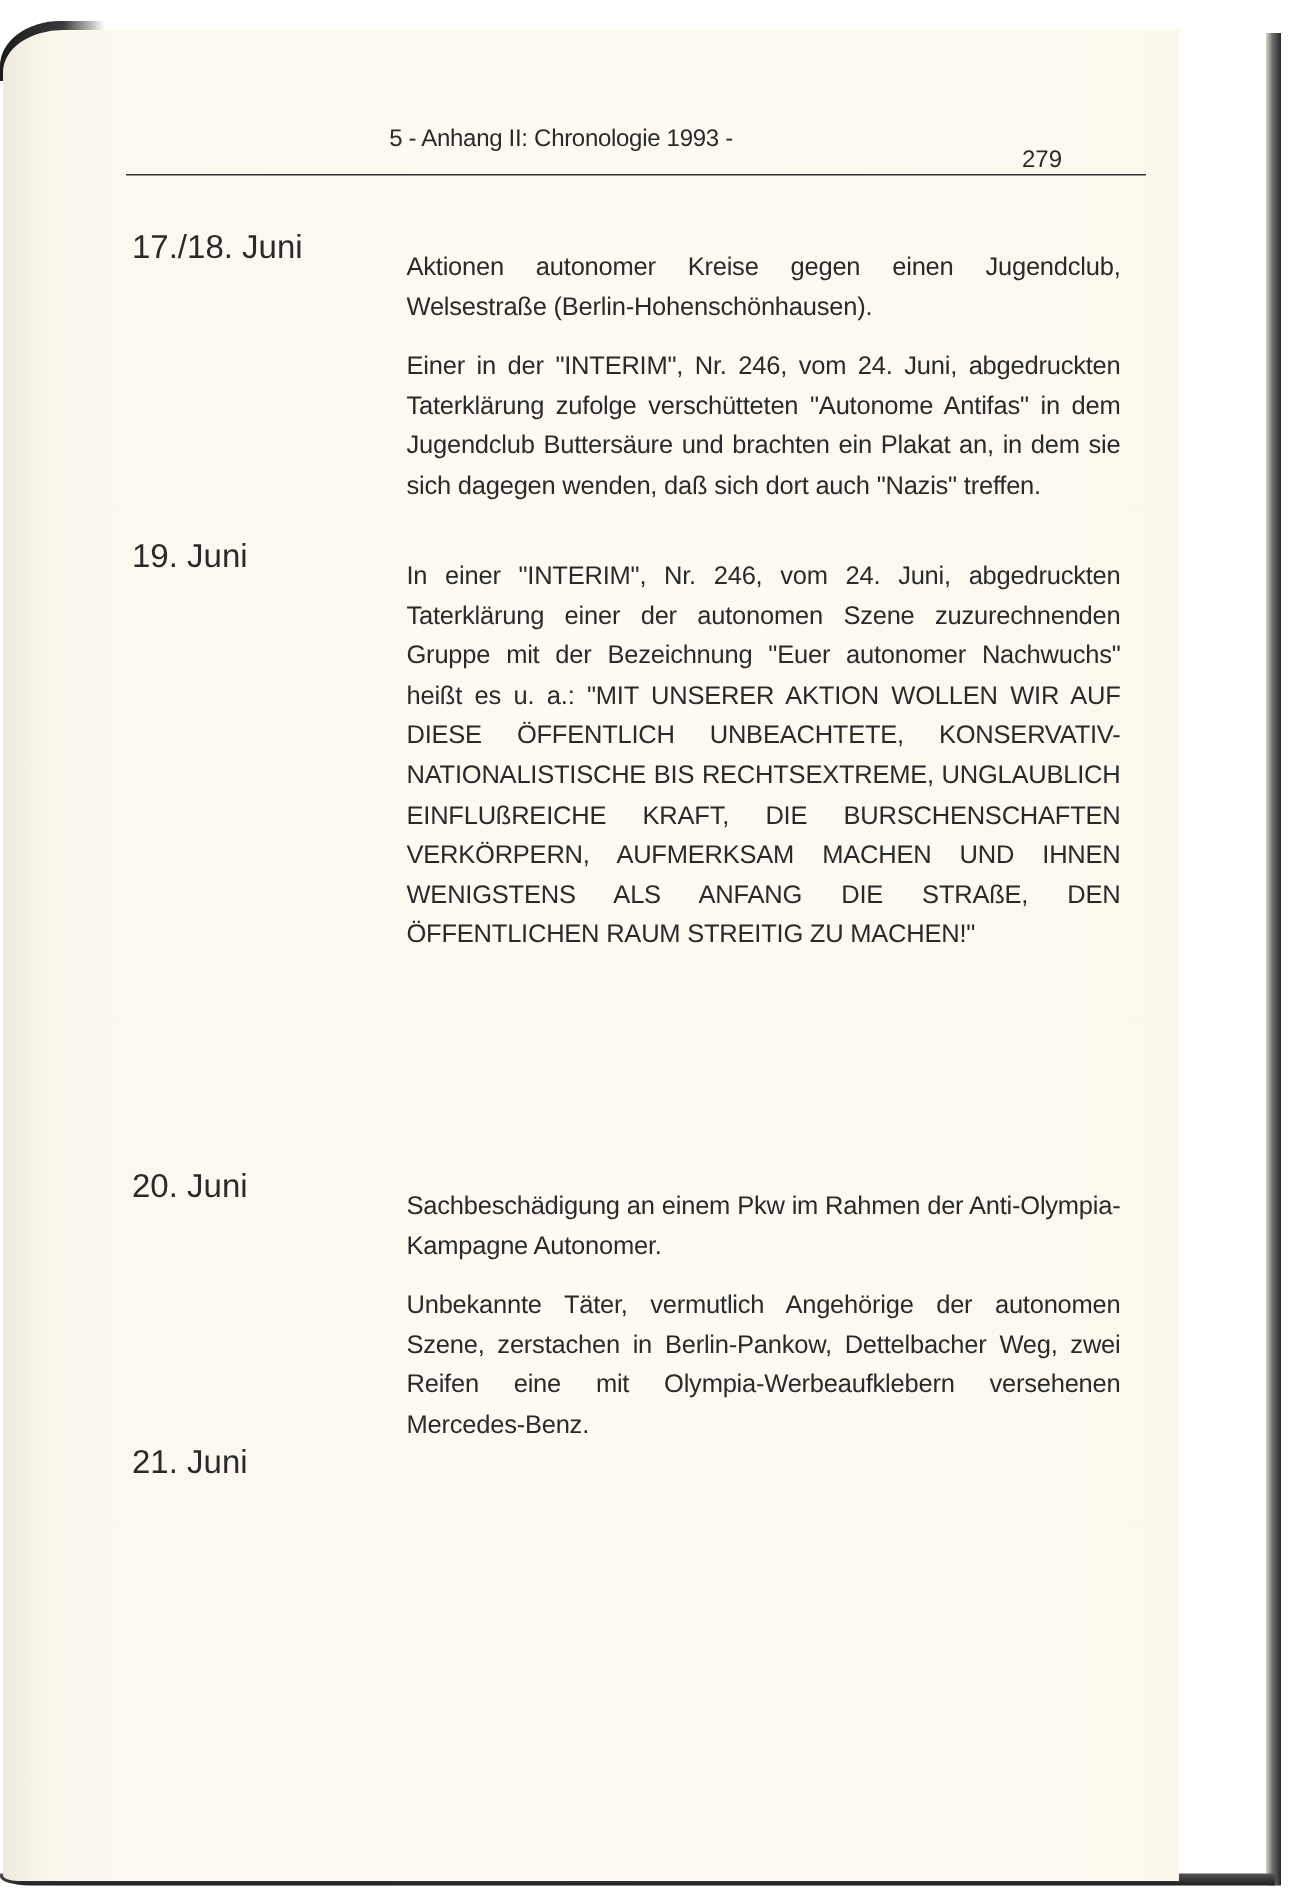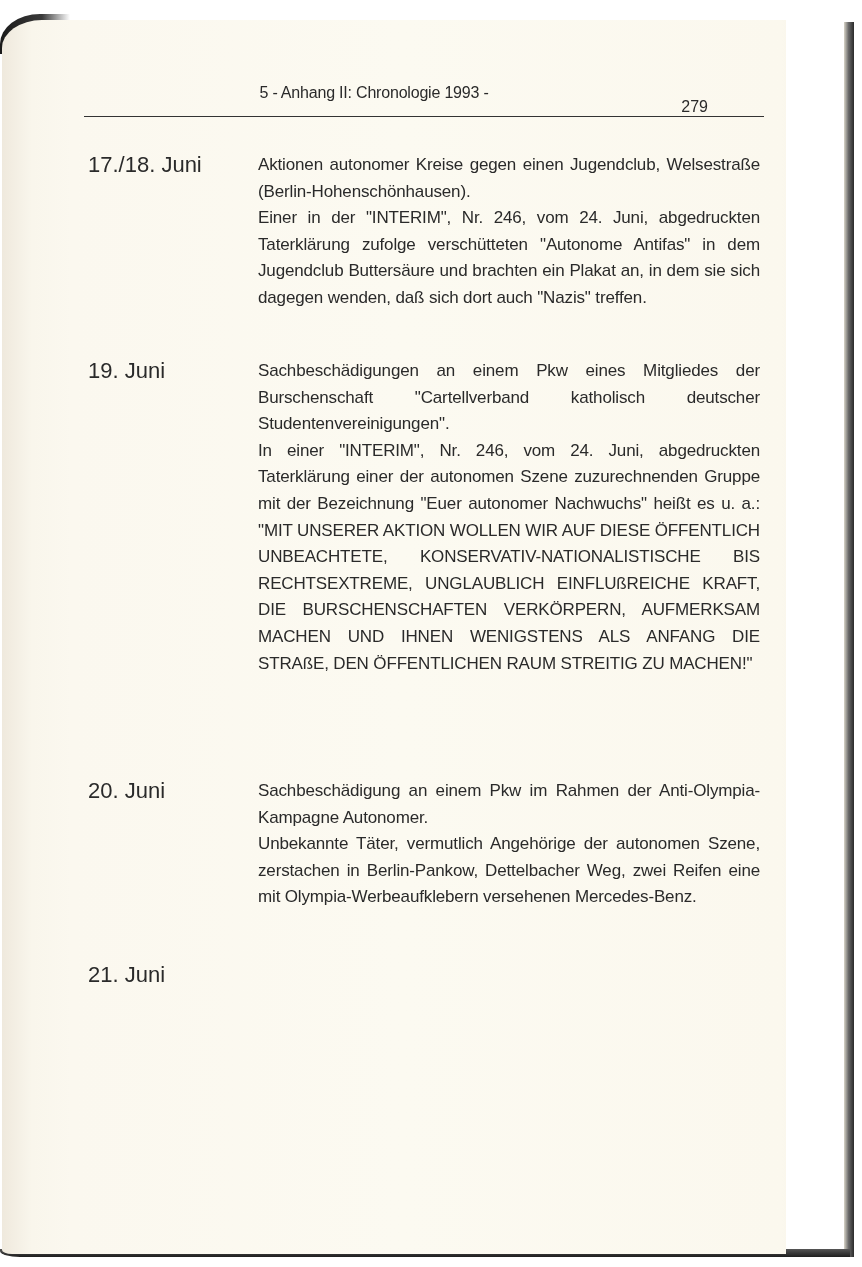--- a/index.html
+++ b/index.html
@@ -85,21 +85,21 @@
       position: absolute;
       left: 256px;
       width: 502px;
       top: 0;
       font-size: 17px;
       line-height: 26.6px;
       text-align: justify;
       letter-spacing: -0.15px;
     }
     .entry-body p {
-      margin: 0;
+      margin: 13px;
     }
   </style>
 </head>
 <body>
 
 <div class="scan">
   <div class="edge-top"></div>
   <div class="edge-right"></div>
   <div class="edge-bottom"></div>
 
@@ -112,21 +112,20 @@
       <div class="entry-date">17./18. Juni</div>
       <div class="entry-body">
         <p>Aktionen autonomer Kreise gegen einen Jugendclub, Welsestraße (Berlin-Hohenschönhausen).</p>
         <p>Einer in der "INTERIM", Nr. 246, vom 24. Juni, abgedruckten Taterklärung zufolge verschütteten "Autonome Antifas" in dem Jugendclub Buttersäure und brachten ein Plakat an, in dem sie sich dagegen wenden, daß sich dort auch "Nazis" treffen.</p>
       </div>
     </div>
 
     <div class="entry" style="top:338px;">
       <div class="entry-date">19. Juni</div>
       <div class="entry-body">
-        <p>Sachbeschädigungen an einem Pkw eines Mitgliedes der Burschenschaft "Cartellverband katholisch deutscher Studentenvereinigungen".</p>
         <p>In einer "INTERIM", Nr. 246, vom 24. Juni, abgedruckten Taterklärung einer der autonomen Szene zuzurechnenden Gruppe mit der Bezeichnung "Euer autonomer Nachwuchs" heißt es u. a.: "MIT UNSERER AKTION WOLLEN WIR AUF DIESE ÖFFENTLICH UNBEACHTETE, KONSERVATIV-NATIONALISTISCHE BIS RECHTSEXTREME, UNGLAUBLICH EINFLUßREICHE KRAFT, DIE BURSCHENSCHAFTEN VERKÖRPERN, AUFMERKSAM MACHEN UND IHNEN WENIGSTENS ALS ANFANG DIE STRAßE, DEN ÖFFENTLICHEN RAUM STREITIG ZU MACHEN!"</p>
       </div>
     </div>
 
     <div class="entry" style="top:758px;">
       <div class="entry-date">20. Juni</div>
       <div class="entry-body">
         <p>Sachbeschädigung an einem Pkw im Rahmen der Anti-Olympia-Kampagne Autonomer.</p>
         <p>Unbekannte Täter, vermutlich Angehörige der autonomen Szene, zerstachen in Berlin-Pankow, Dettelbacher Weg, zwei Reifen eine mit Olympia-Werbeaufklebern versehenen Mercedes-Benz.</p>
       </div>

